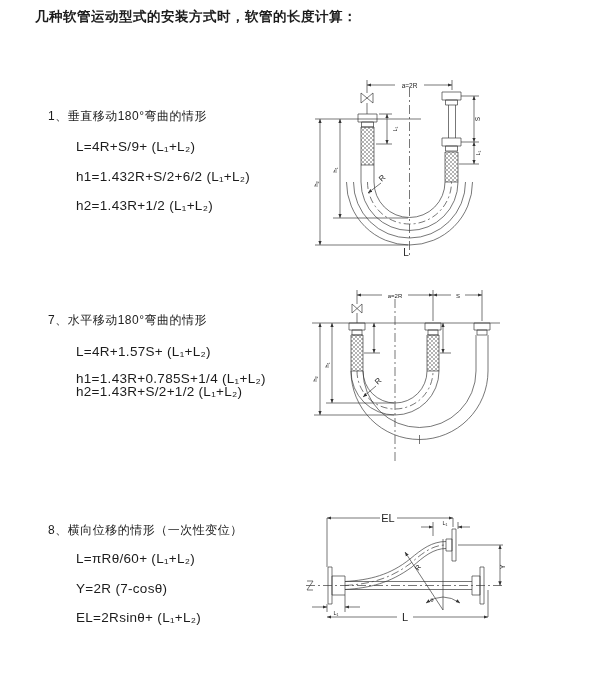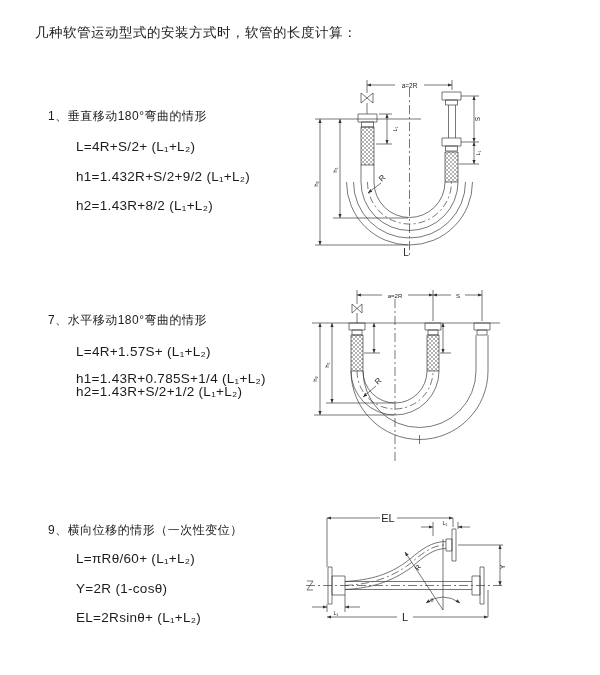--- a/index.html
+++ b/index.html
@@ -1,45 +1,45 @@
 <!DOCTYPE html>
 <html><head>
 <meta charset="utf-8">
 <style>
   html,body{margin:0;padding:0;}
   body{
     width:600px;height:675px;position:relative;background:#ffffff;
     font-family:"Liberation Sans","DejaVu Sans",sans-serif;
     color:#1c1c1c;overflow:hidden;
   }
-  .doc-title{position:absolute;left:35px;top:24px;font-size:13.5px;font-weight:normal;letter-spacing:.5px;}
+  .doc-title{position:absolute;left:35px;top:8px;font-size:13.5px;font-weight:bold;letter-spacing:.5px;}
   .sec-heading{position:absolute;font-size:12px;font-weight:normal;letter-spacing:.5px;}
   .formula{position:absolute;font-size:13.5px;letter-spacing:.3px;}
   .diagram{position:absolute;}
   svg text{fill:#222;font-family:"Liberation Sans","DejaVu Sans",sans-serif;}
   svg line,svg path,svg rect,svg polyline{vector-effect:non-scaling-stroke;}
 </style>
 </head>
 <body>
 
 <div class="doc-title">几种软管运动型式的安装方式时，软管的长度计算：</div>
 
 <div class="sec-heading" style="left:48px;top:108px">1、垂直移动180°弯曲的情形</div>
-<div class="formula" style="left:76px;top:139px">L=4R+S/2+ (L₁+L₂)</div>
-<div class="formula" style="left:76px;top:169px">h1=1.432R+S/2+9/2 (L₁+L₂)</div>
-<div class="formula" style="left:76px;top:198px">h2=1.43R+8/2 (L₁+L₂)</div>
+<div class="formula" style="left:76px;top:139px">L=4R+S/9+ (L₁+L₂)</div>
+<div class="formula" style="left:76px;top:169px">h1=1.432R+S/2+6/2 (L₁+L₂)</div>
+<div class="formula" style="left:76px;top:198px">h2=1.43R+1/2 (L₁+L₂)</div>
 
 <div class="sec-heading" style="left:48px;top:312px">7、水平移动180°弯曲的情形</div>
 <div class="formula" style="left:76px;top:344px">L=4R+1.57S+ (L₁+L₂)</div>
 <div class="formula" style="left:76px;top:371px">h1=1.43R+0.785S+1/4 (L₁+L₂)</div>
 <div class="formula" style="left:76px;top:384px">h2=1.43R+S/2+1/2 (L₁+L₂)</div>
 
-<div class="sec-heading" style="left:48px;top:522px">9、横向位移的情形（一次性变位）</div>
+<div class="sec-heading" style="left:48px;top:522px">8、横向位移的情形（一次性变位）</div>
 <div class="formula" style="left:76px;top:551px">L=πRθ/60+ (L₁+L₂)</div>
-<div class="formula" style="left:76px;top:581px">Y=2R (1-cosθ)</div>
+<div class="formula" style="left:76px;top:581px">Y=2R (7-cosθ)</div>
 <div class="formula" style="left:76px;top:610px">EL=2Rsinθ+ (L₁+L₂)</div>
 
 <svg class="diagram" style="left:313px;top:72px" width="285" height="190" viewBox="0 0 285 190">
   <defs>
     <marker id="ar1" viewBox="0 0 8 8" refX="7" refY="4" markerWidth="7" markerHeight="7" orient="auto-start-reverse">
       <path d="M0,1.2 L7,4 L0,6.8 z" fill="#333"></path>
     </marker>
     <pattern id="ht1" width="4" height="4" patternUnits="userSpaceOnUse">
       <path d="M0,4 L4,0 M0,0 L4,4" stroke="#666" stroke-width="0.5"></path>
     </pattern>

